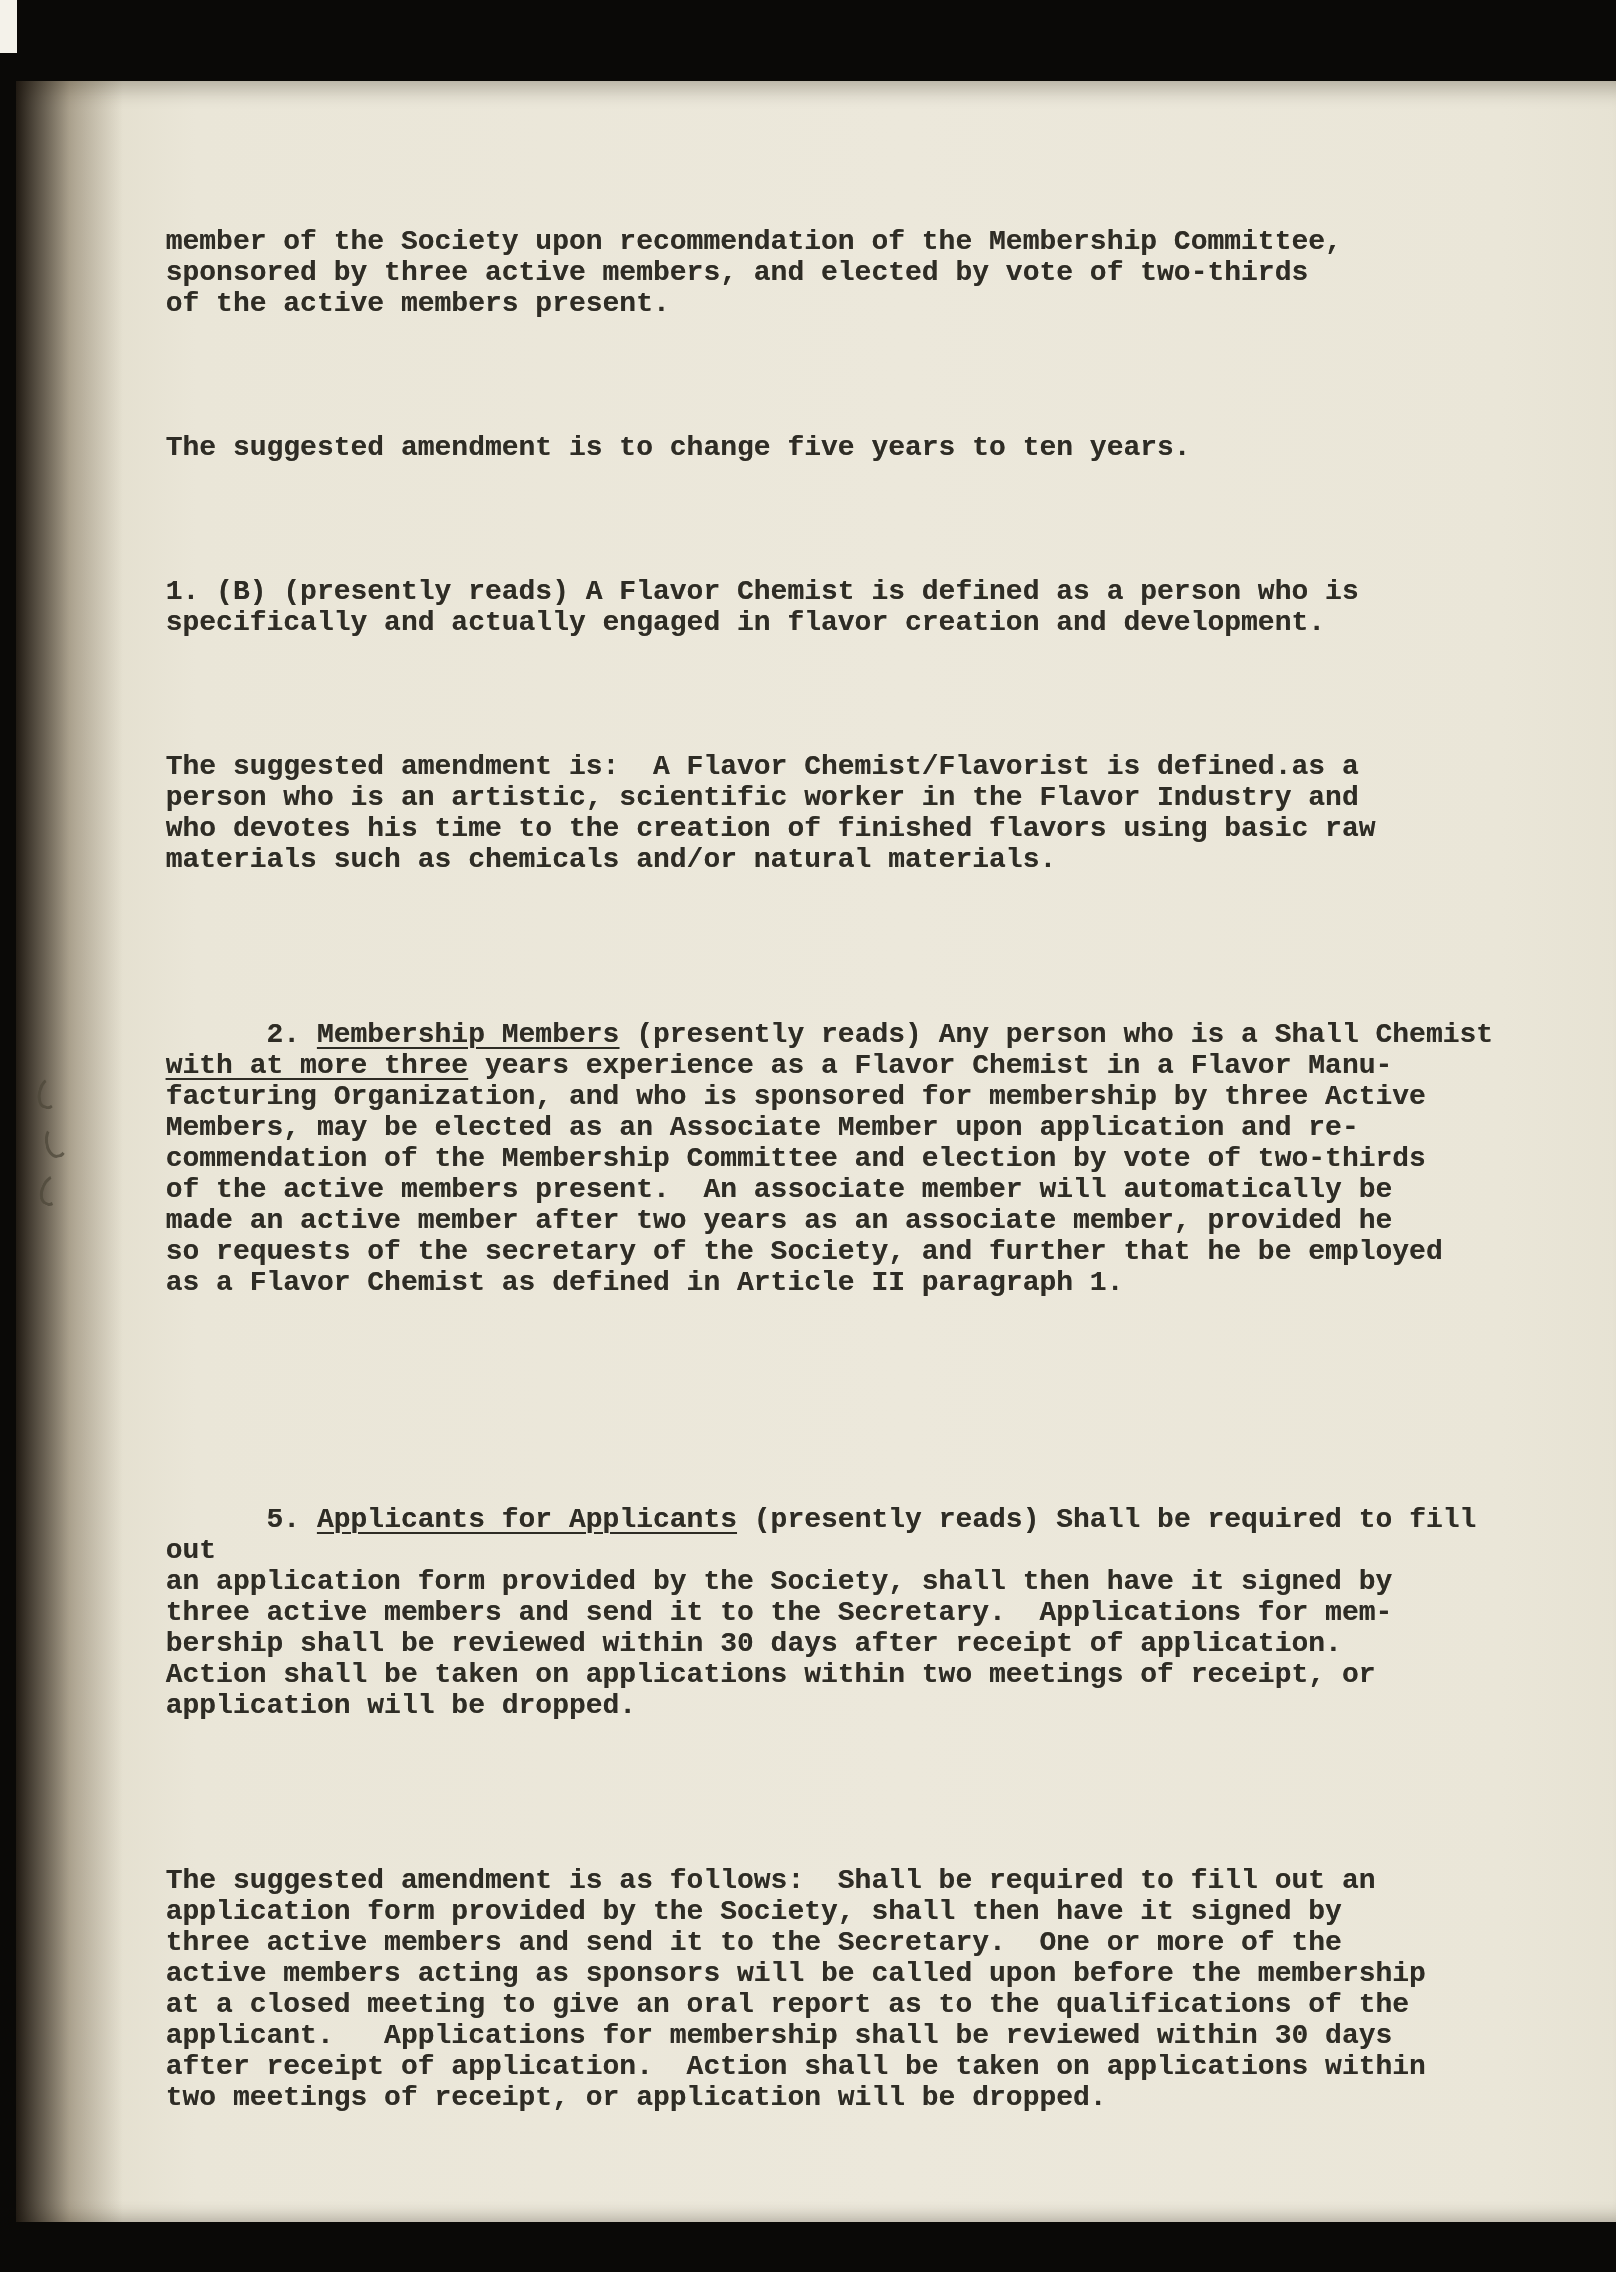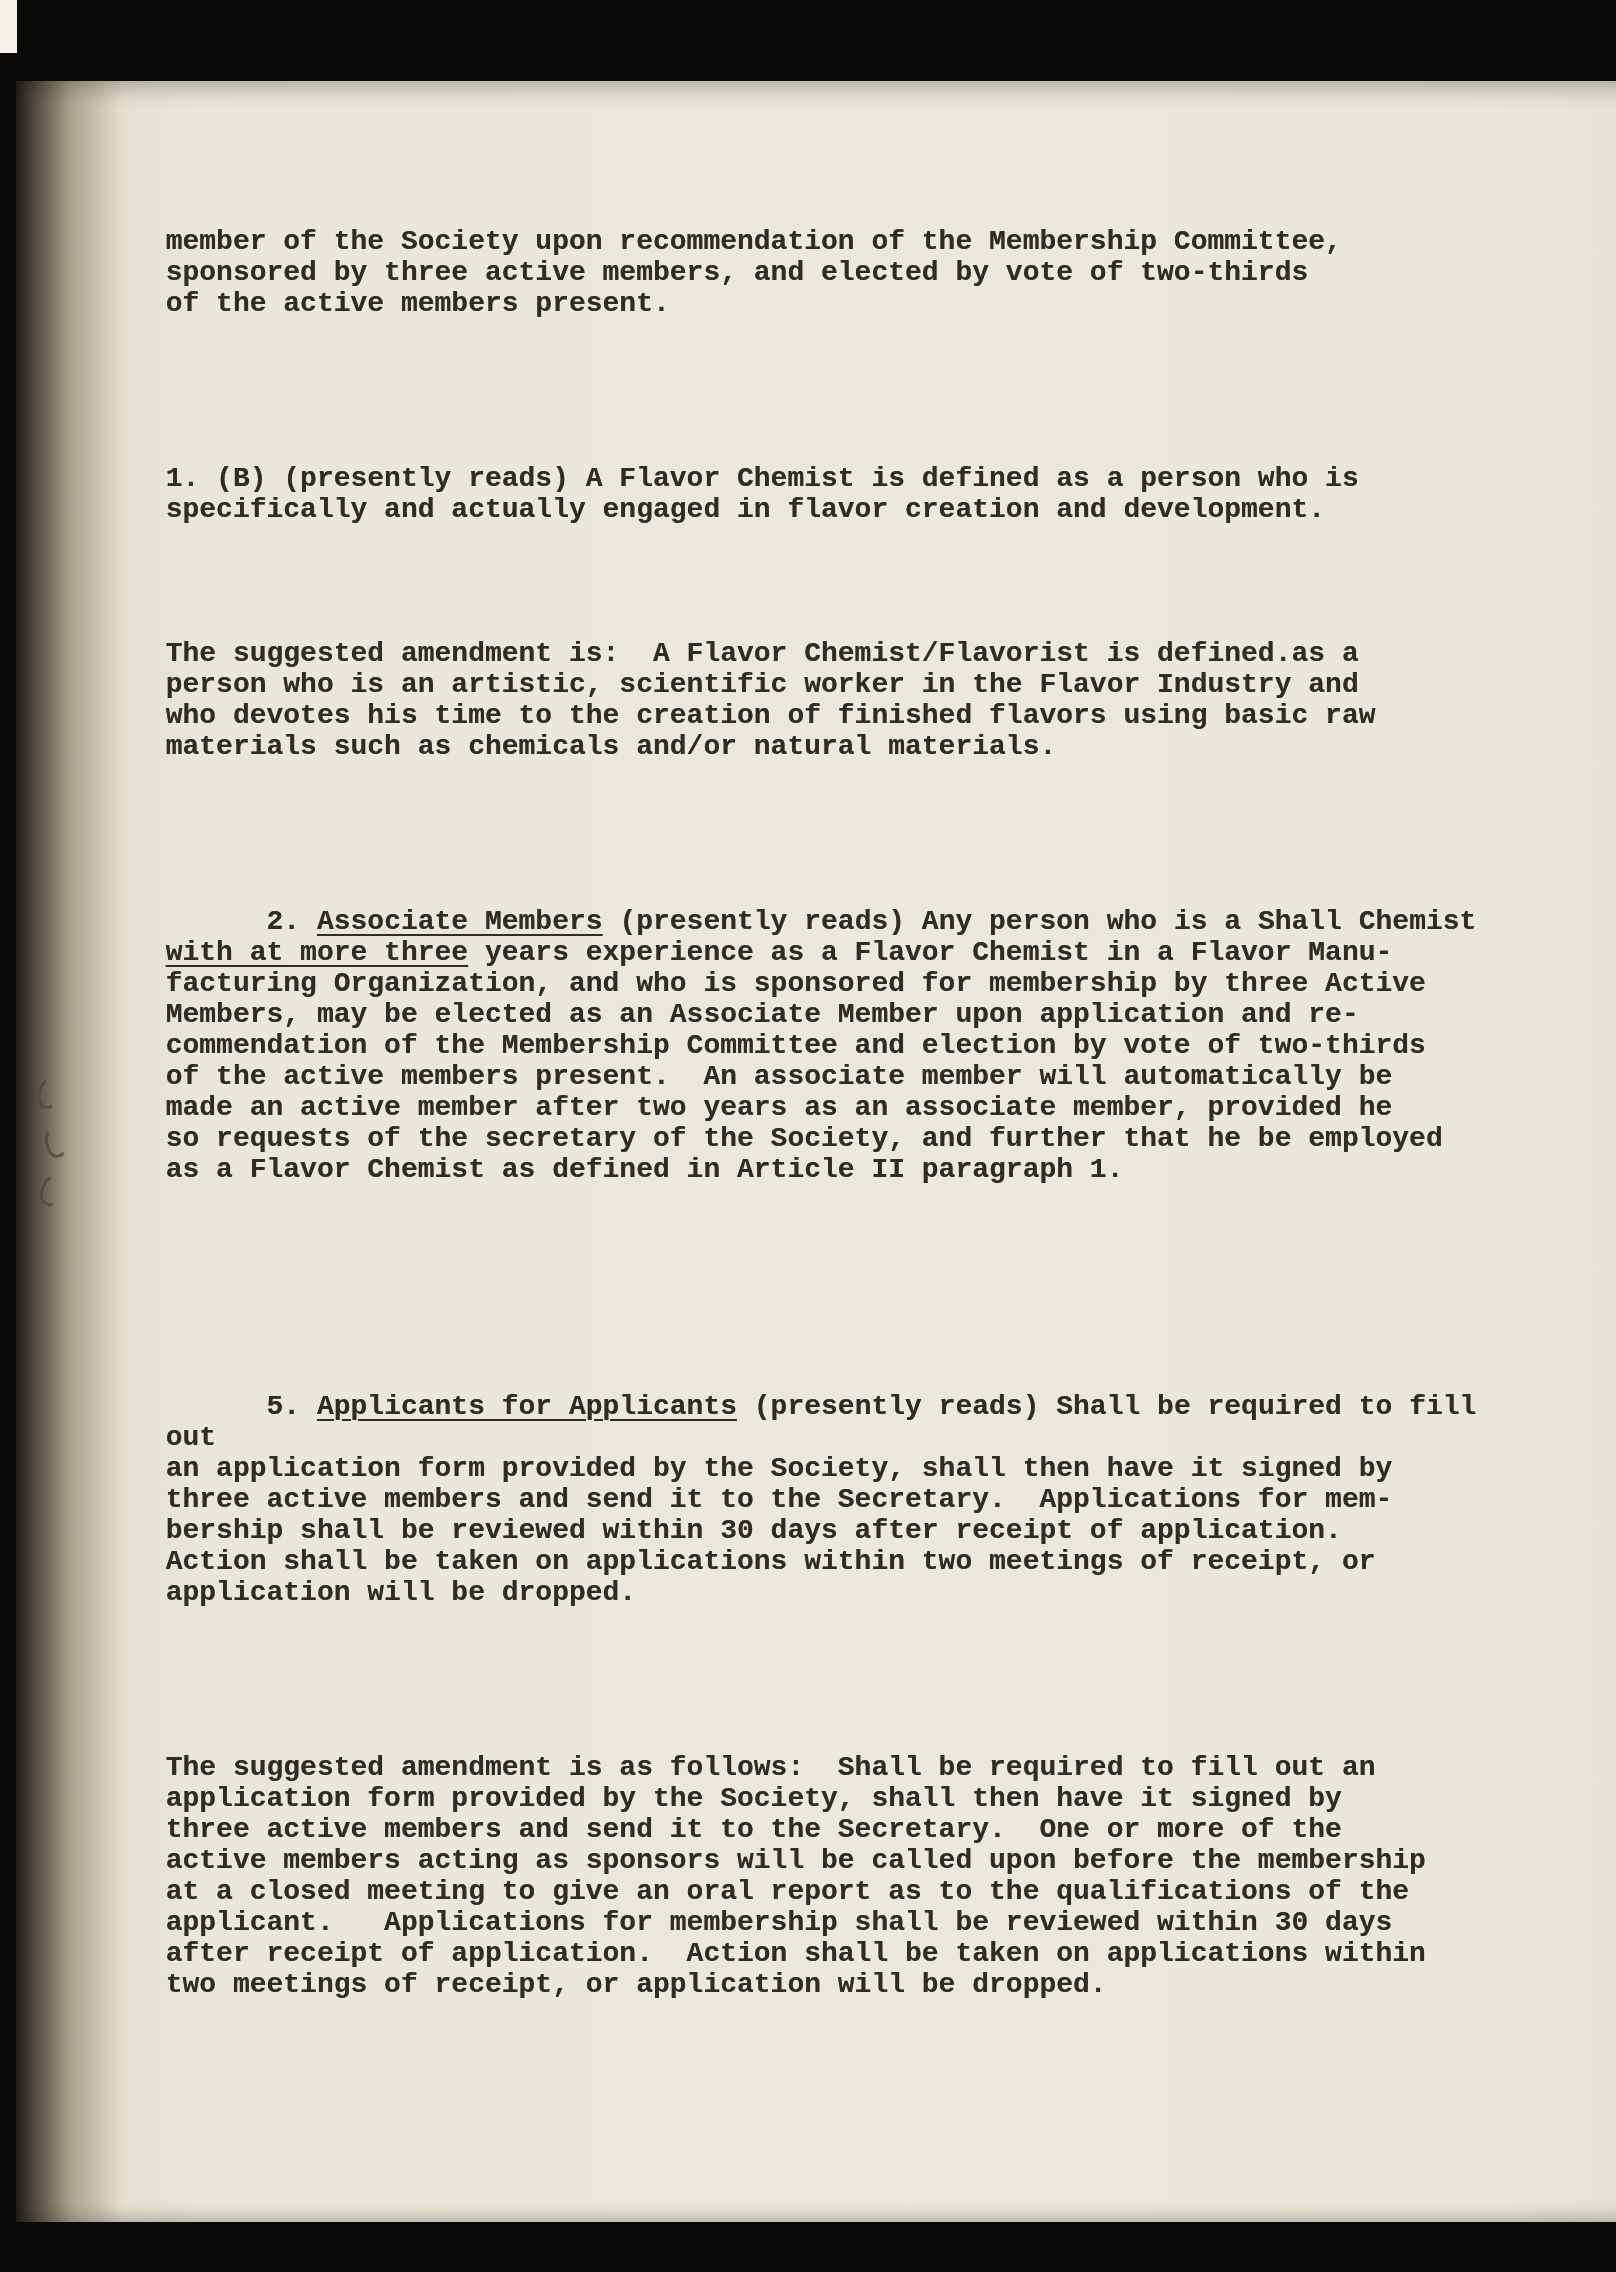--- a/index.html
+++ b/index.html
@@ -75,31 +75,32 @@
   <span class="stitch" style="left:22.4px; top:996px;"></span>
   <span class="stitch" style="left:29px; top:1045px; transform:rotate(-8deg);"></span>
   <span class="stitch" style="left:25px; top:1093px; transform:rotate(24deg);"></span>
 
   <div class="content">
 
     <p class="para">member of the Society upon recommendation of the Membership Committee,
 sponsored by three active members, and elected by vote of two-thirds
 of the active members present.</p>
 
+    <p class="para">The suggested amendment is to change five years to ten years.</p>
 
     <p class="para">1. (B) (presently reads) A Flavor Chemist is defined as a person who is
 specifically and actually engaged in flavor creation and development.</p>
 
     <p class="para">The suggested amendment is:  A Flavor Chemist/Flavorist is defined.as a
 person who is an artistic, scientific worker in the Flavor Industry and
 who devotes his time to the creation of finished flavors using basic raw
 materials such as chemicals and/or natural materials.</p>
 
     <p class="para">
-      <span>2. </span><span class="u">Associate Members</span><span> (presently reads) Any person who is a Shall Chemist
+      <span>2. </span><span class="u">Membership Members</span><span> (presently reads) Any person who is a Shall Chemist
 </span><span class="u">with at more three</span><span> years experience as a Flavor Chemist in a Flavor Manu-
 facturing Organization, and who is sponsored for membership by three Active
 Members, may be elected as an Associate Member upon application and re-
 commendation of the Membership Committee and election by vote of two-thirds
 of the active members present.  An associate member will automatically be
 made an active member after two years as an associate member, provided he
 so requests of the secretary of the Society, and further that he be employed
 as a Flavor Chemist as defined in Article II paragraph 1.</span>
     </p>
 

